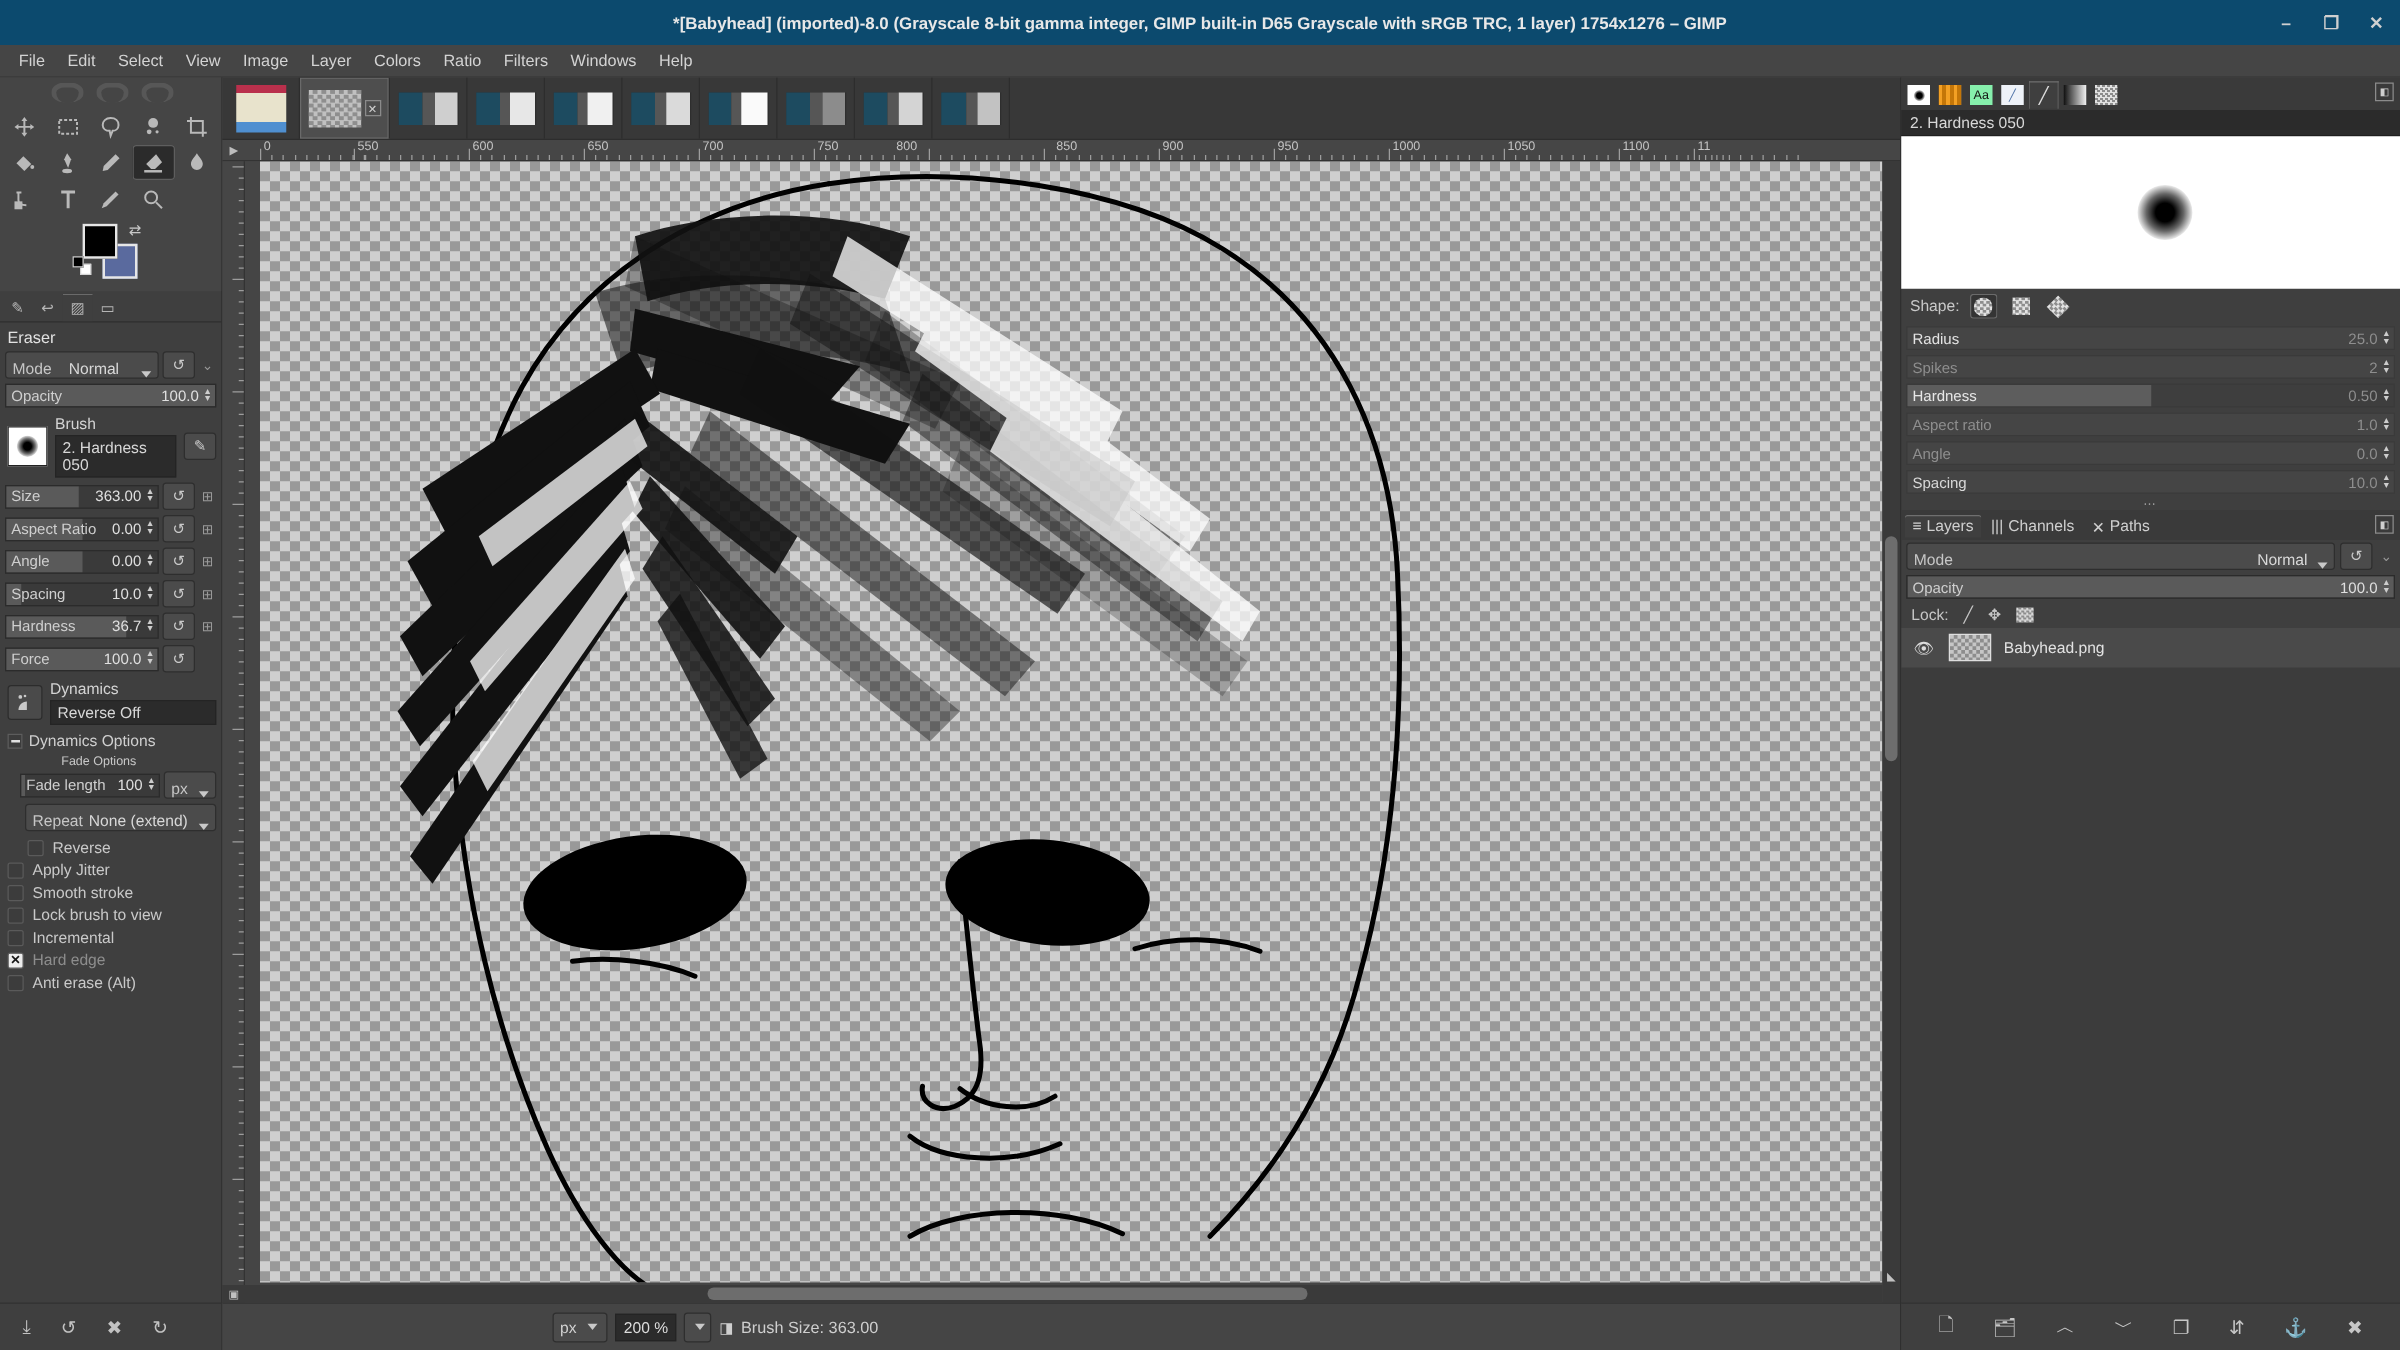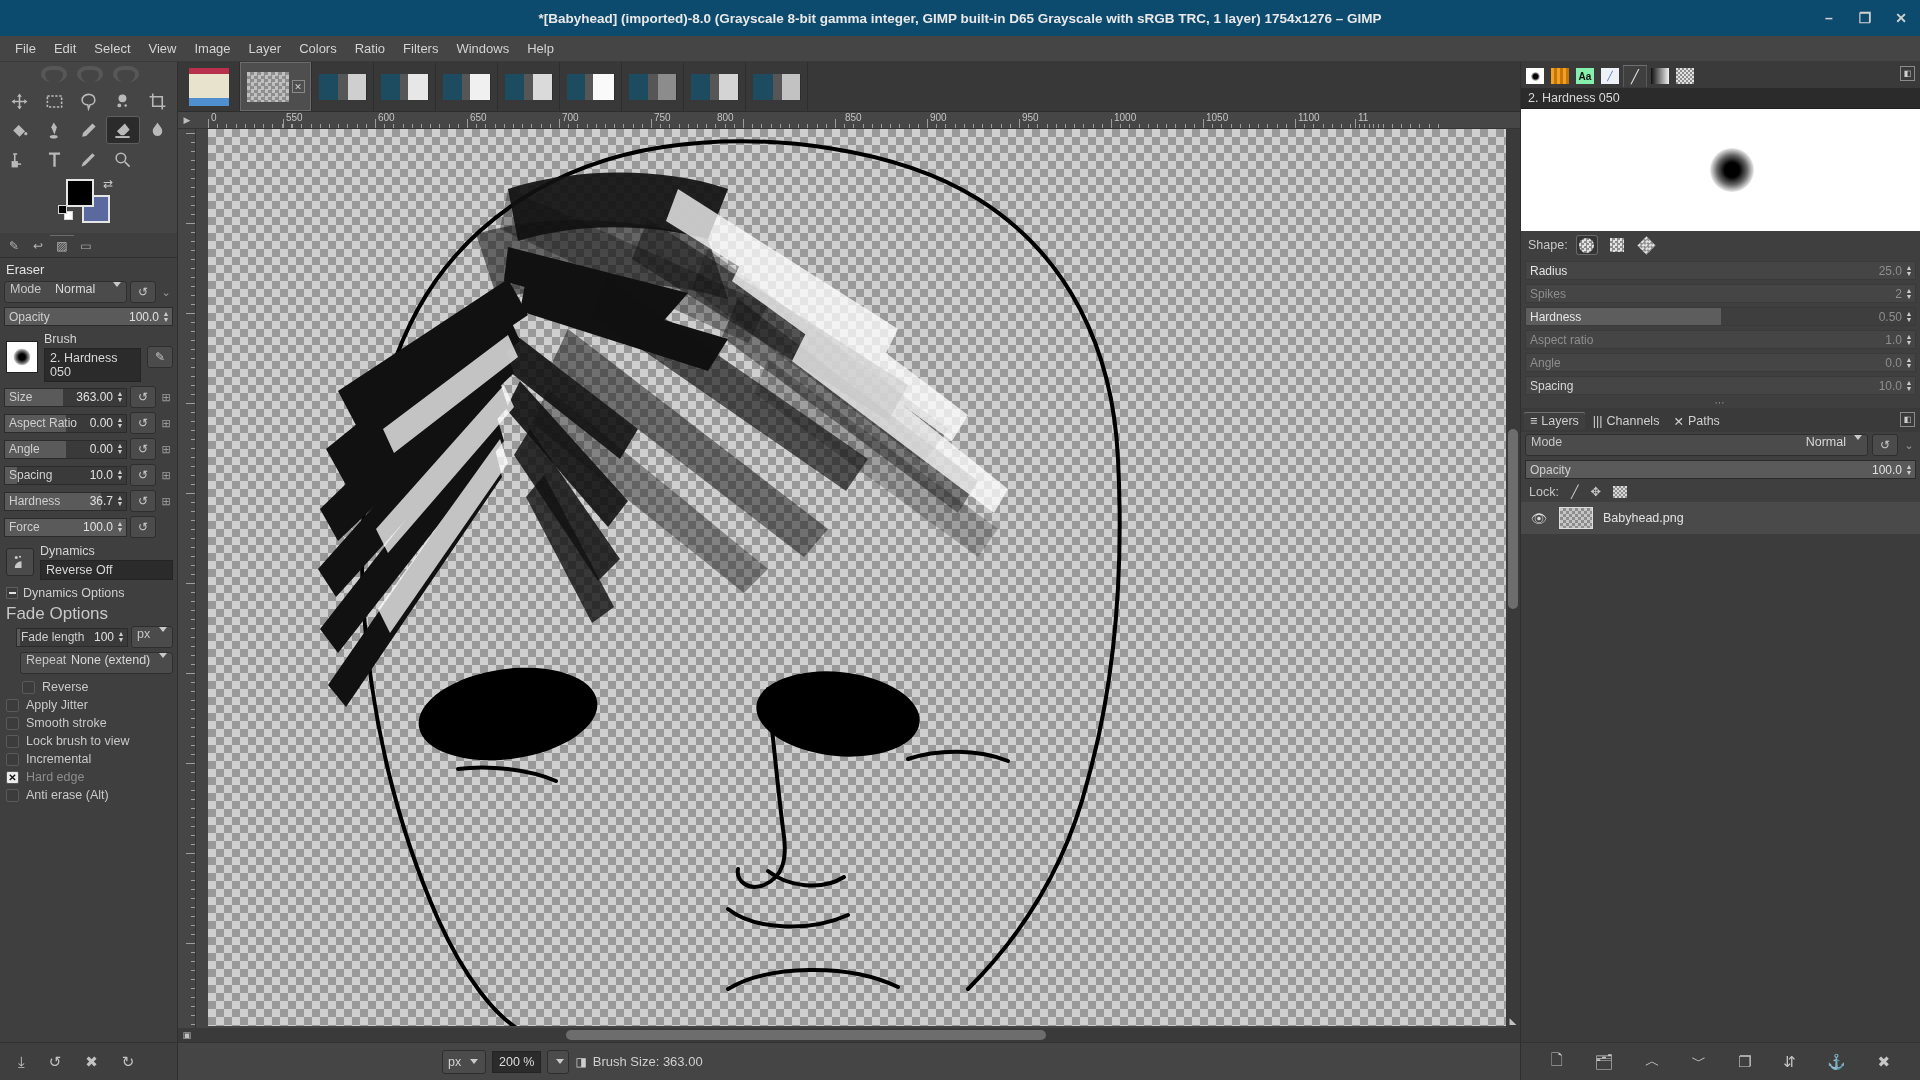--- a/index.html
+++ b/index.html
@@ -59,21 +59,21 @@
 
   .dockicons{ display:flex; gap:0; padding:2px 2px 0 2px; border-bottom:1px solid #2f2f2f;}
   .dockicon{ width:24px; height:22px; display:flex; align-items:center;
     justify-content:center; color:#b5b5b5; font-size:12px; }
   .dockicon.sel{ background:#3f3f3f; box-shadow:inset 0 1px 0 #6a6a6a; }
 
   .toolopts{ flex:1; overflow:hidden; padding:0 0 2px 0; }
   .toolname{ padding:4px 6px 4px 6px; color:#e2e2e2; font-size:13px; }
 
   .row{ display:flex; align-items:center; padding:0 4px; margin-bottom:4px; gap:3px; }
-  .combobtn{ flex:1; display:flex; align-items:flex-start; justify-content:space-between;
+  .combobtn{ flex:1; display:flex; align-items:flex-end; justify-content:space-between;
     background:#4b4b4b; border:1px solid #2e2e2e; border-radius:3px;
     height:22px; padding:0 5px; color:#c6c6c6; font-size:12.5px; }
   .combobtn .cval{ color:#d8d8d8; margin-right:auto; margin-left:auto;}
   .chev{ width:0;height:0;border-left:4px solid transparent;border-right:4px solid transparent;
     border-top:5px solid #c9c9c9; margin-left:4px;}
   .resetbtn{ width:26px; height:22px; display:flex; align-items:center;
     justify-content:center; background:#4b4b4b; border:1px solid #2e2e2e;
     border-radius:3px; color:#c9c9c9; font-size:12px;}
   .pinbtn{ width:14px;height:22px;display:flex;align-items:center;justify-content:center;
     color:#9a9a9a;font-size:11px;}
@@ -101,21 +101,21 @@
 
   .dynrow{ display:flex; align-items:center; padding:2px 4px 4px 6px; gap:6px; }
   .dynicon{ width:28px;height:28px;background:#4a4a4a;border:1px solid #2c2c2c;
     border-radius:3px; display:flex;align-items:center;justify-content:center;color:#c9c9c9;}
 
   .expander{ display:flex; align-items:center; gap:5px; padding:2px 6px; color:#cfcfcf;
     font-size:12.5px; }
   .exp-box{ width:12px;height:12px;background:#3c3c3c;border:1px solid #5d5d5d;
     display:flex;align-items:center;justify-content:center;}
   .exp-box b{ display:block;width:7px;height:2px;background:#e0e0e0;}
-  .sectionlabel{ padding:2px 6px; color:#c8c8c8; font-size:17px; }
+  .sectionlabel{ padding:2px 6px; color:#c8c8c8; font-size:10px;margin-left:43px; }
 
   .chk{ display:flex; align-items:center; gap:7px; padding:2px 6px; font-size:12.5px;
     color:#c9c9c9; }
   .chkbox{ width:13px;height:13px;background:#3c3c3c;border:1px solid #5a5a5a;
     border-radius:2px; display:flex;align-items:center;justify-content:center;
     color:#fff; font-size:10px; flex:0 0 13px;}
   .chkbox.on{ background:#ededed; color:#141414; font-weight:bold; }
   .chk.dim{ color:#8d8d8d; }
 
   .leftbottom{ height:38px; background:#3f3f3f; border-top:1px solid #323232;
@@ -981,21 +981,21 @@
       <div class="rtabs">
         <div class="rtab">
           <span class="sw" style="background:#fff;display:flex;align-items:center;justify-content:center">
             <span style="width:9px;height:9px;border-radius:50%;background:radial-gradient(circle,#000 35%,rgba(0,0,0,0) 75%)"></span>
           </span>
         </div>
         <div class="rtab">
           <span class="sw" style="background:repeating-linear-gradient(90deg,#f3a024 0 3px,#c47608 3px 6px)"></span>
         </div>
         <div class="rtab">
-          <span class="sw" style="background:#86efac;color:#111;font-size:10px;font-weight:bold;display:flex;align-items:center;justify-content:center">Aa</span>
+          <span class="sw" style="background:#86efac;color:#111;font-size:10px;font-weight:normal;display:flex;align-items:center;justify-content:center">Aa</span>
         </div>
         <div class="rtab">
           <span class="sw" style="background:#eef2f8;color:#4a6fa5;font-size:9px;display:flex;align-items:center;justify-content:center">╱</span>
         </div>
         <div class="rtab sel">
           <span class="sw" style="display:flex;align-items:center;justify-content:center;color:#e0e0e0;font-size:13px">╱</span>
         </div>
         <div class="rtab">
           <span class="sw" style="background:linear-gradient(90deg,#101010,#f2f2f2)"></span>
         </div>

